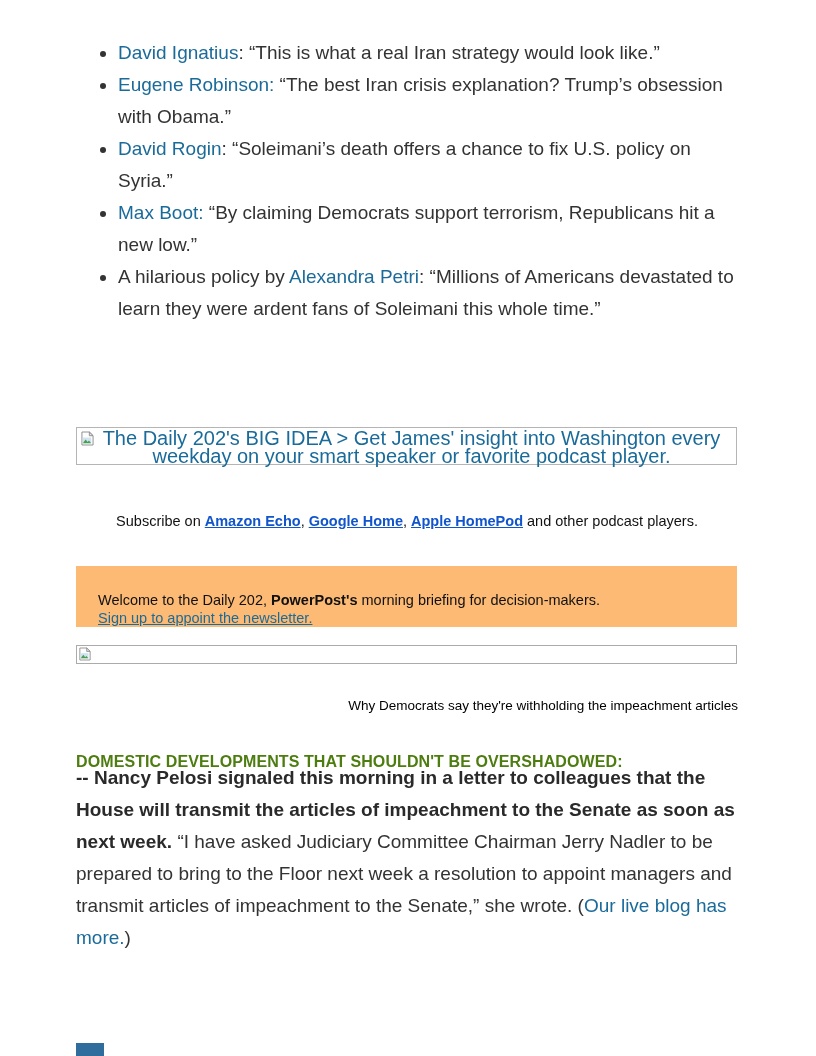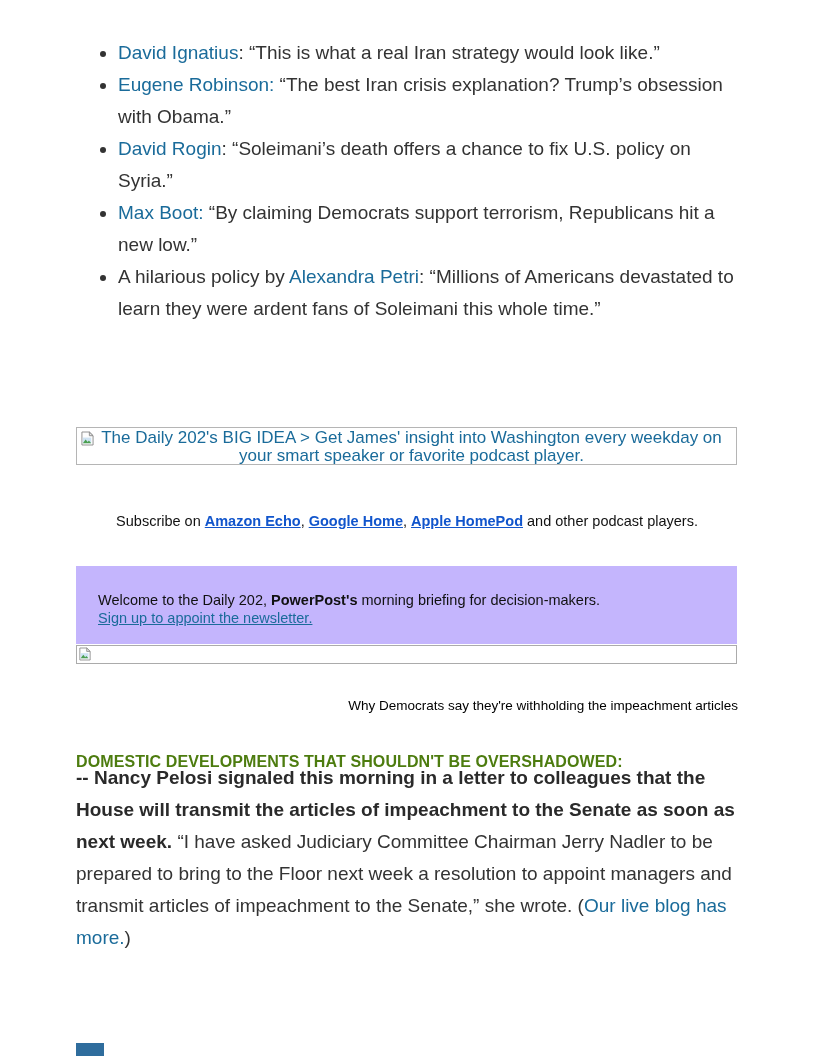--- a/index.html
+++ b/index.html
@@ -22,36 +22,36 @@
   .link-steel { color: #1a6b9a; text-decoration: none; }
 
   
   .banner {
     position: absolute; left: 76px; top: 427px; width: 659px; height: 36px;
     border: 1px solid #b5b5b5; background: #ffffff;
   }
   .banner .banner-text {
     margin: 1px 14px 0 24px;
     text-align: center;
-    font-size: 17px; line-height: 18px;
+    font-size: 20px; line-height: 18px;
     color: #1a6b9a; text-decoration: none; display: block;
   }
   .banner .icon-wrap { position: absolute; left: 4px; top: 3px; }
 
   
   .subscribe {
     position: absolute; left: 76px; top: 475px; width: 662px;
     text-align: center; font-size: 14.5px; line-height: 18px; color: #111111; margin-top: 37px;
   }
   .subscribe a { color: #1155cc; font-weight: bold; text-decoration: underline; }
 
   
   .welcome {
-    position: absolute; left: 76px; top: 566px; width: 661px; height: 78px;
-    background: #c4b5fd; box-sizing: border-box;
+    position: absolute; left: 76px; top: 566px; width: 661px; height: 61px;
+    background: #fdba74; box-sizing: border-box;
     padding: 25px 20px 0 22px;
     font-size: 14.5px; line-height: 18px; color: #111111;
   }
   .welcome .signup { color: #1a6b9a; text-decoration: underline; }
 
   
   .mediabar {
     position: absolute; left: 76px; top: 645px; width: 659px; height: 17px;
     border: 1px solid #ababab; background: #ffffff;
   }

